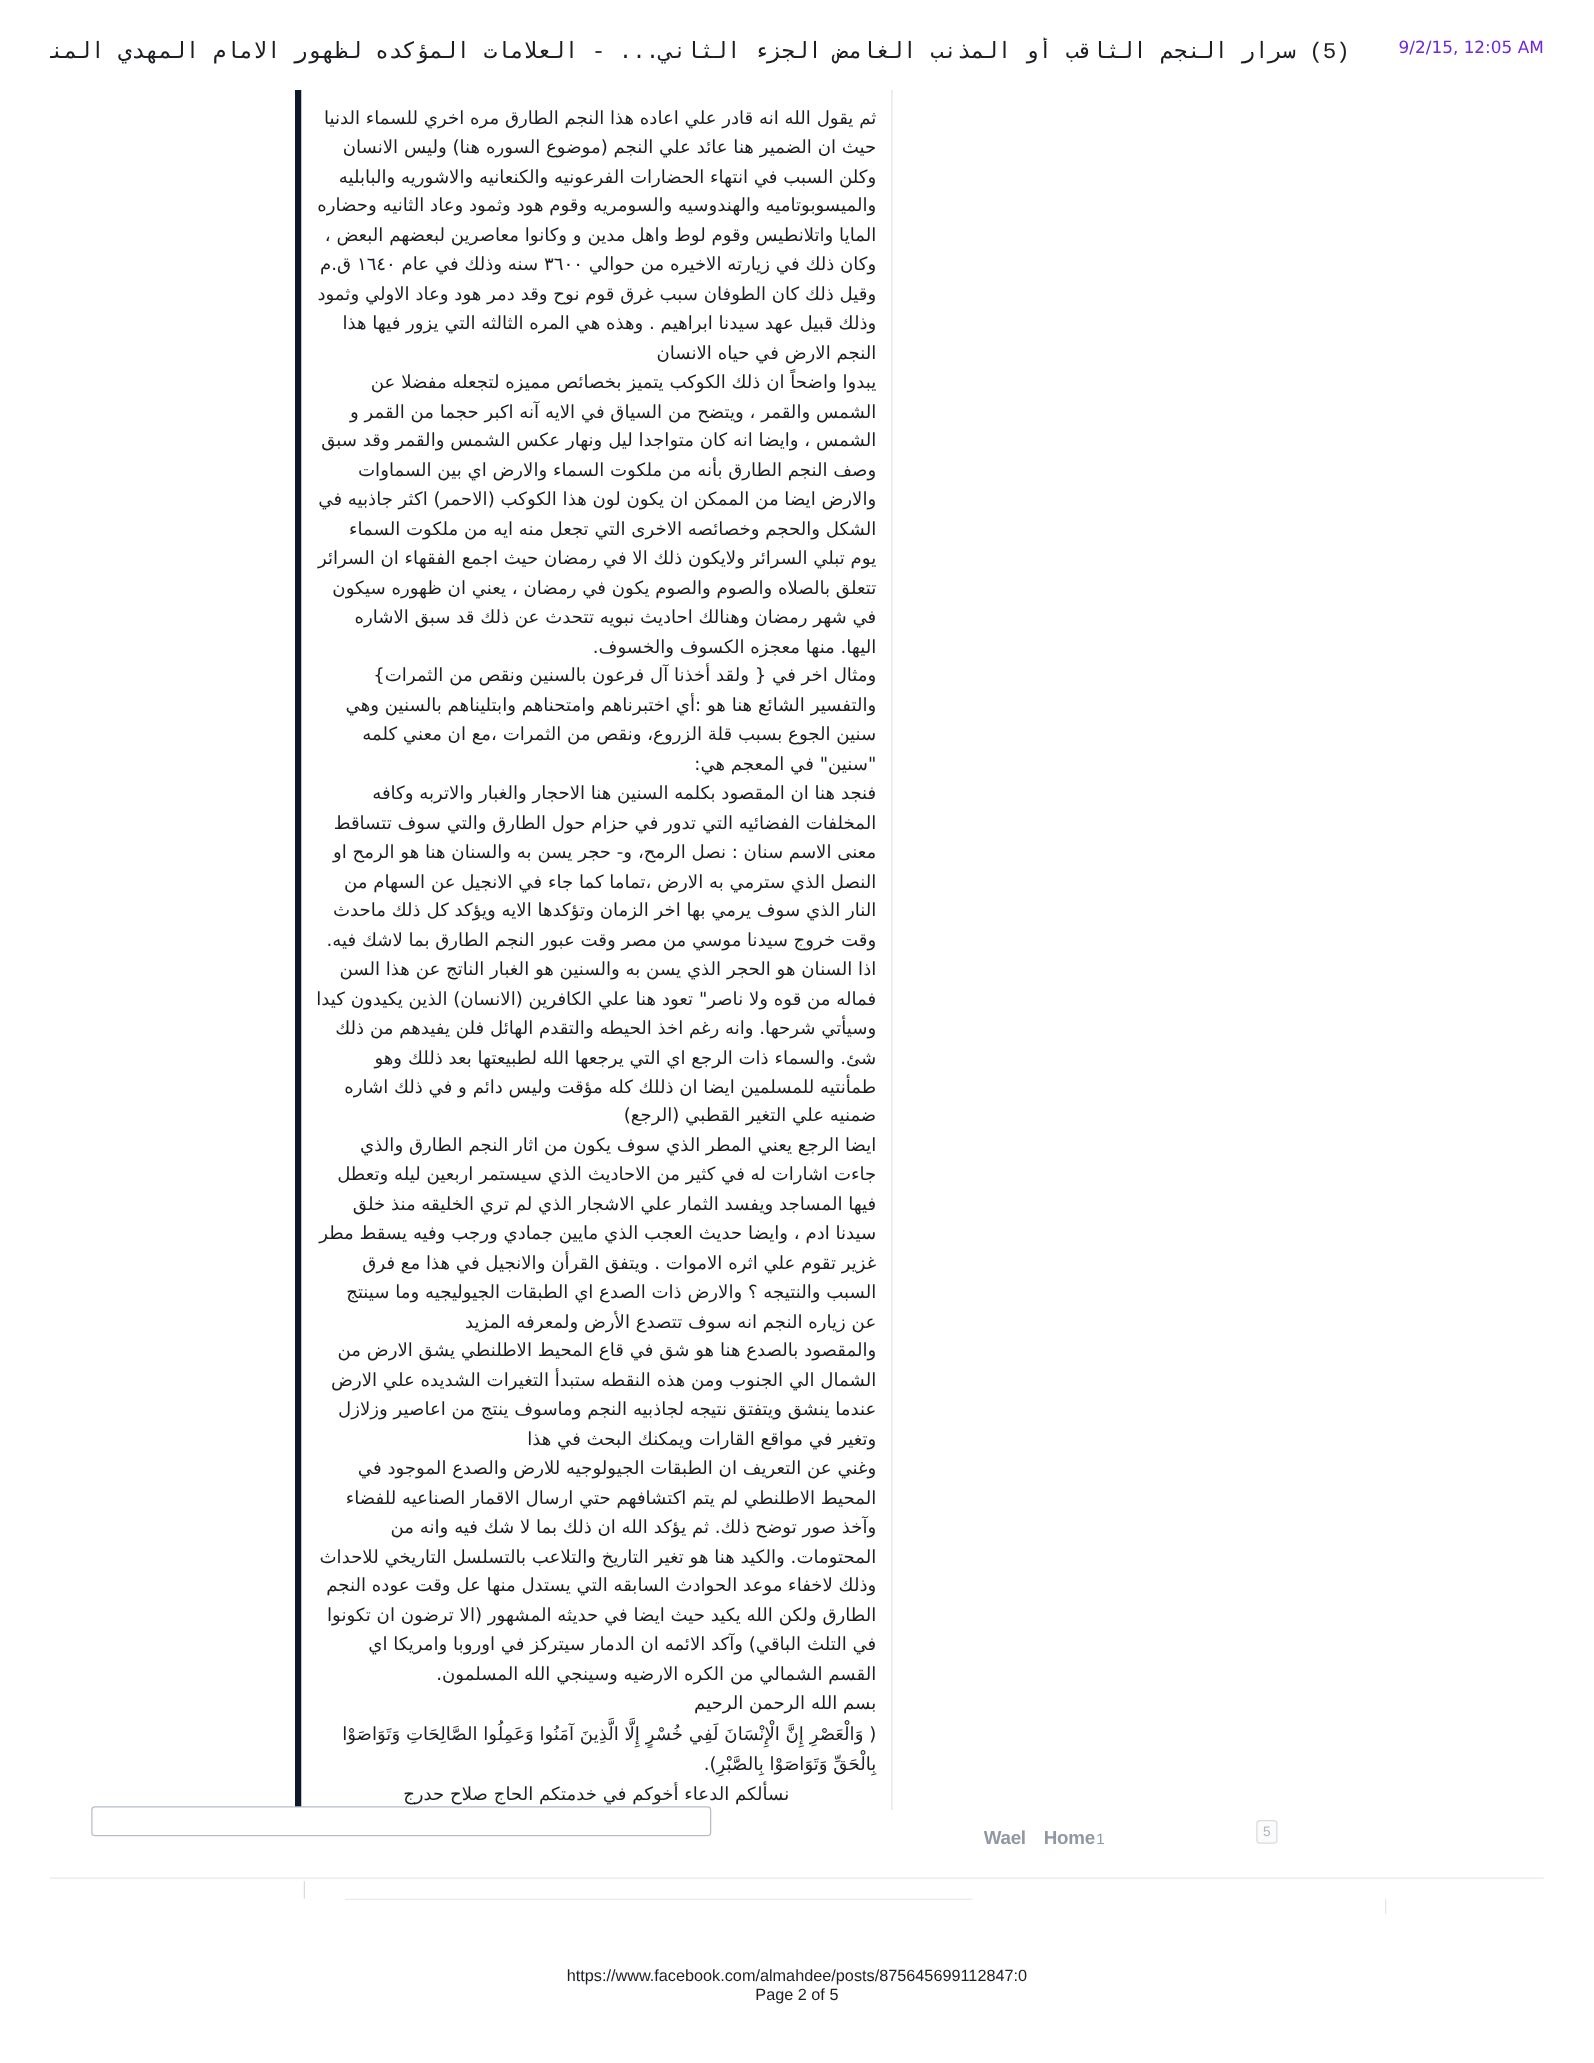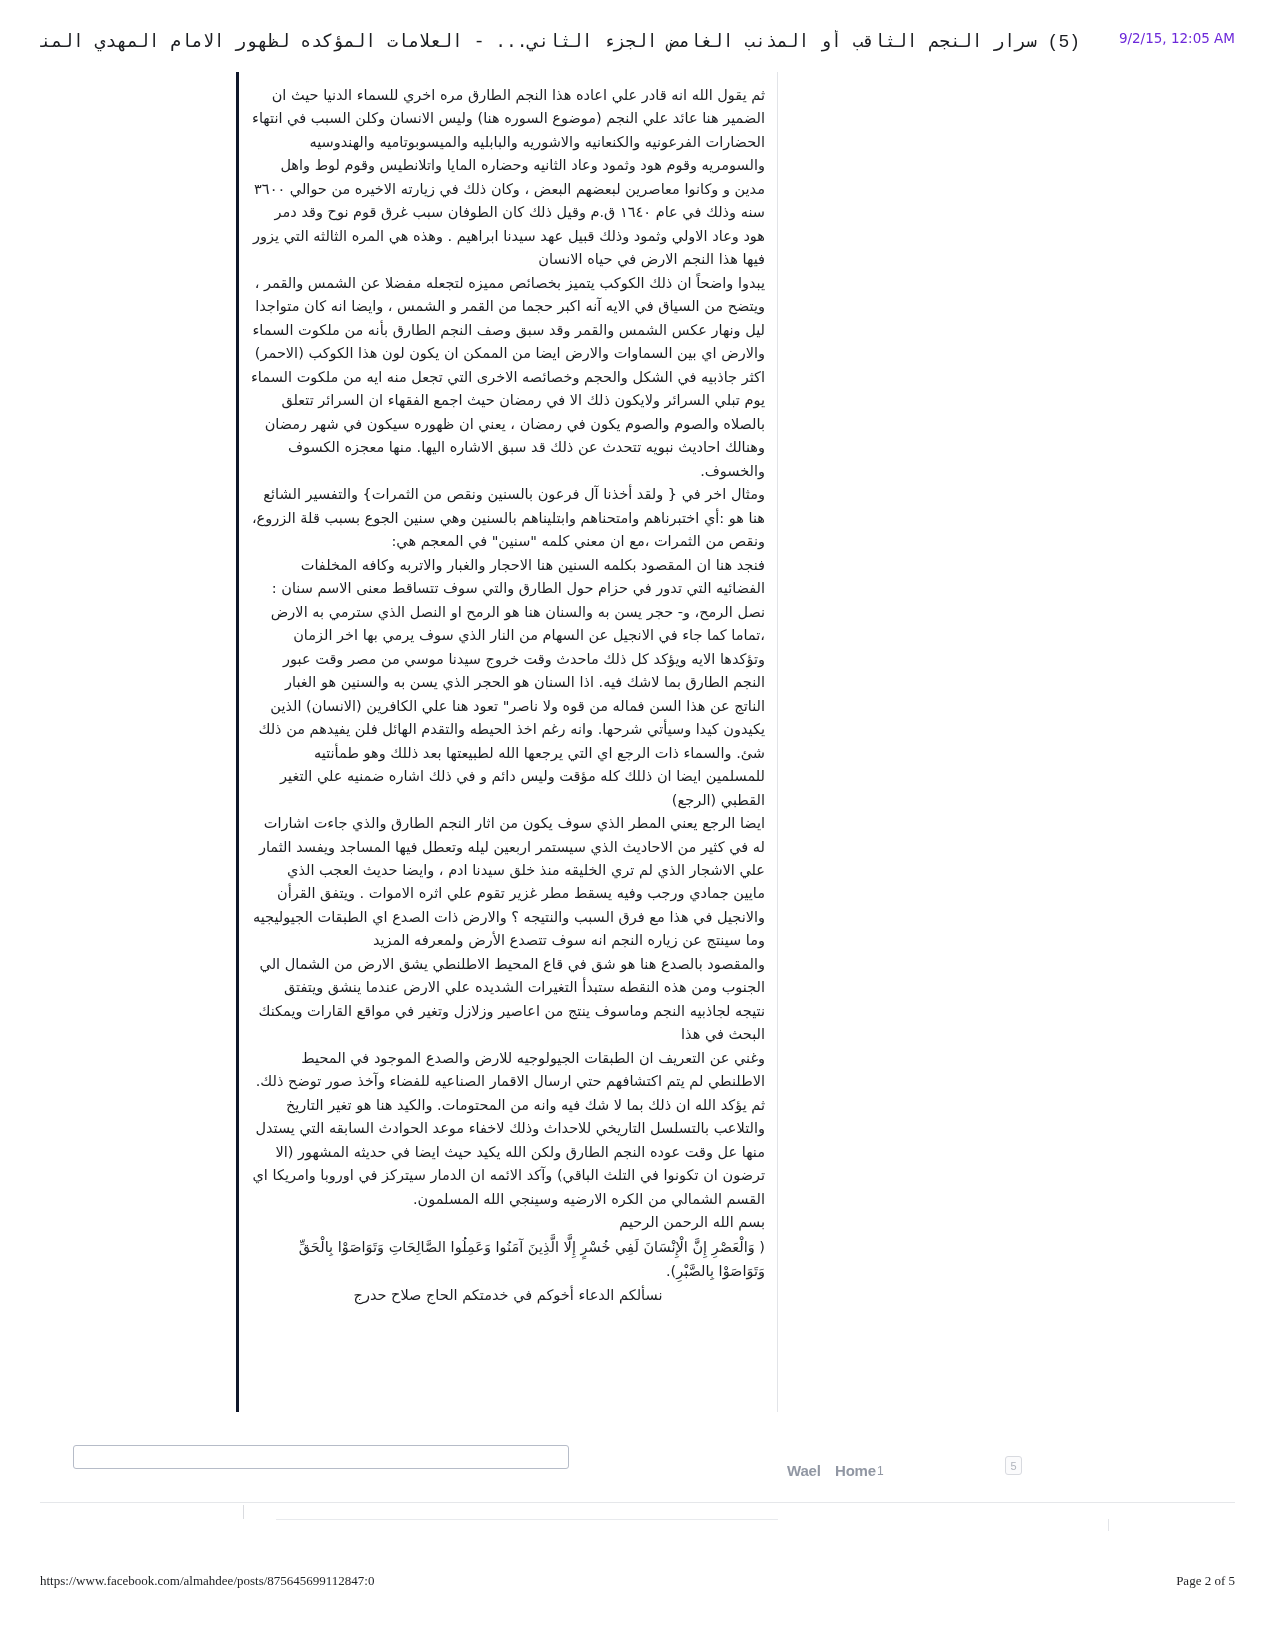--- a/index.html
+++ b/index.html
@@ -47,23 +47,23 @@
     font-family: "DejaVu Sans", "Liberation Sans", sans-serif;
     color: #6d28d9;
     padding-left: 20px;
   }
 
   
   .content-frame {
     position: absolute;
     top: 72px;
     left: 236px;
-    width: 542px;
+    width: 478px;
     min-height: 1340px;
-    border-left: 3px solid #0f172a;
+    border-left: 5px solid #0f172a;
     border-right: 1px solid #e2e4e8;
     box-sizing: border-box;
   }
 
   .post-body {
     direction: rtl;
     text-align: right;
     unicode-bidi: embed;
     padding: 12px 12px 0 12px;
     font-family: "DejaVu Sans", "Liberation Sans", sans-serif;
@@ -189,22 +189,23 @@
   .print-footer {
     position: absolute;
     left: 40px;
     right: 40px;
     top: 1573px;
     display: flex;
     align-items: center;
     justify-content: space-between;
     font-size: 13px;
     color: #1c1e21;
-    font-family: Liberation Serif, serif;
+    font-family: Liberation Sans, sans-serif;
     white-space: nowrap;
+    flex-direction: column;
   }
 </style>
 </head>
 <body>
 
 <div class="page">
 
   <div class="print-header">
     <div class="ph-title">(5) ‫سرار النجم الثاقب أو المذنب الغامض الجزء الثاني... - العلامات المؤكده لظهور الامام المهدي المنتظر عليه السلام</div>
     <div class="ph-date">9/2/15, 12:05 AM</div>

